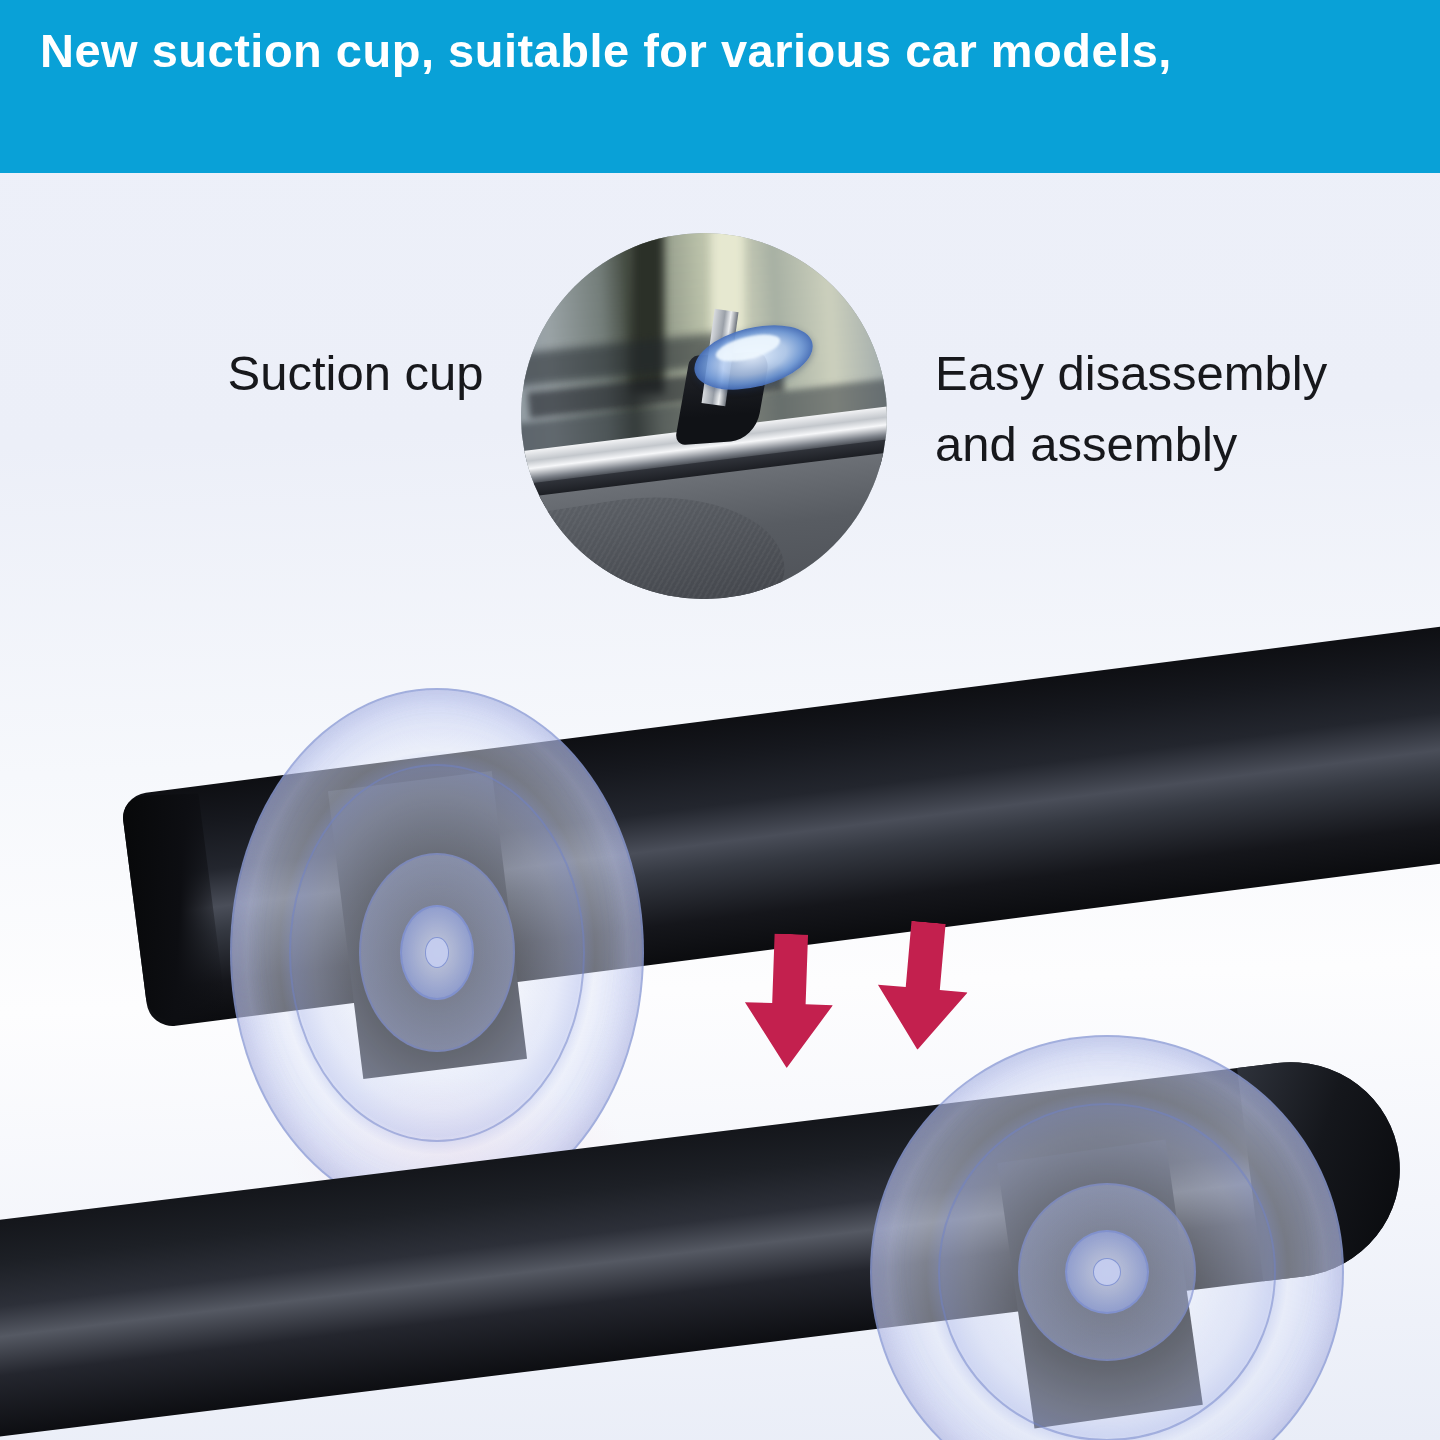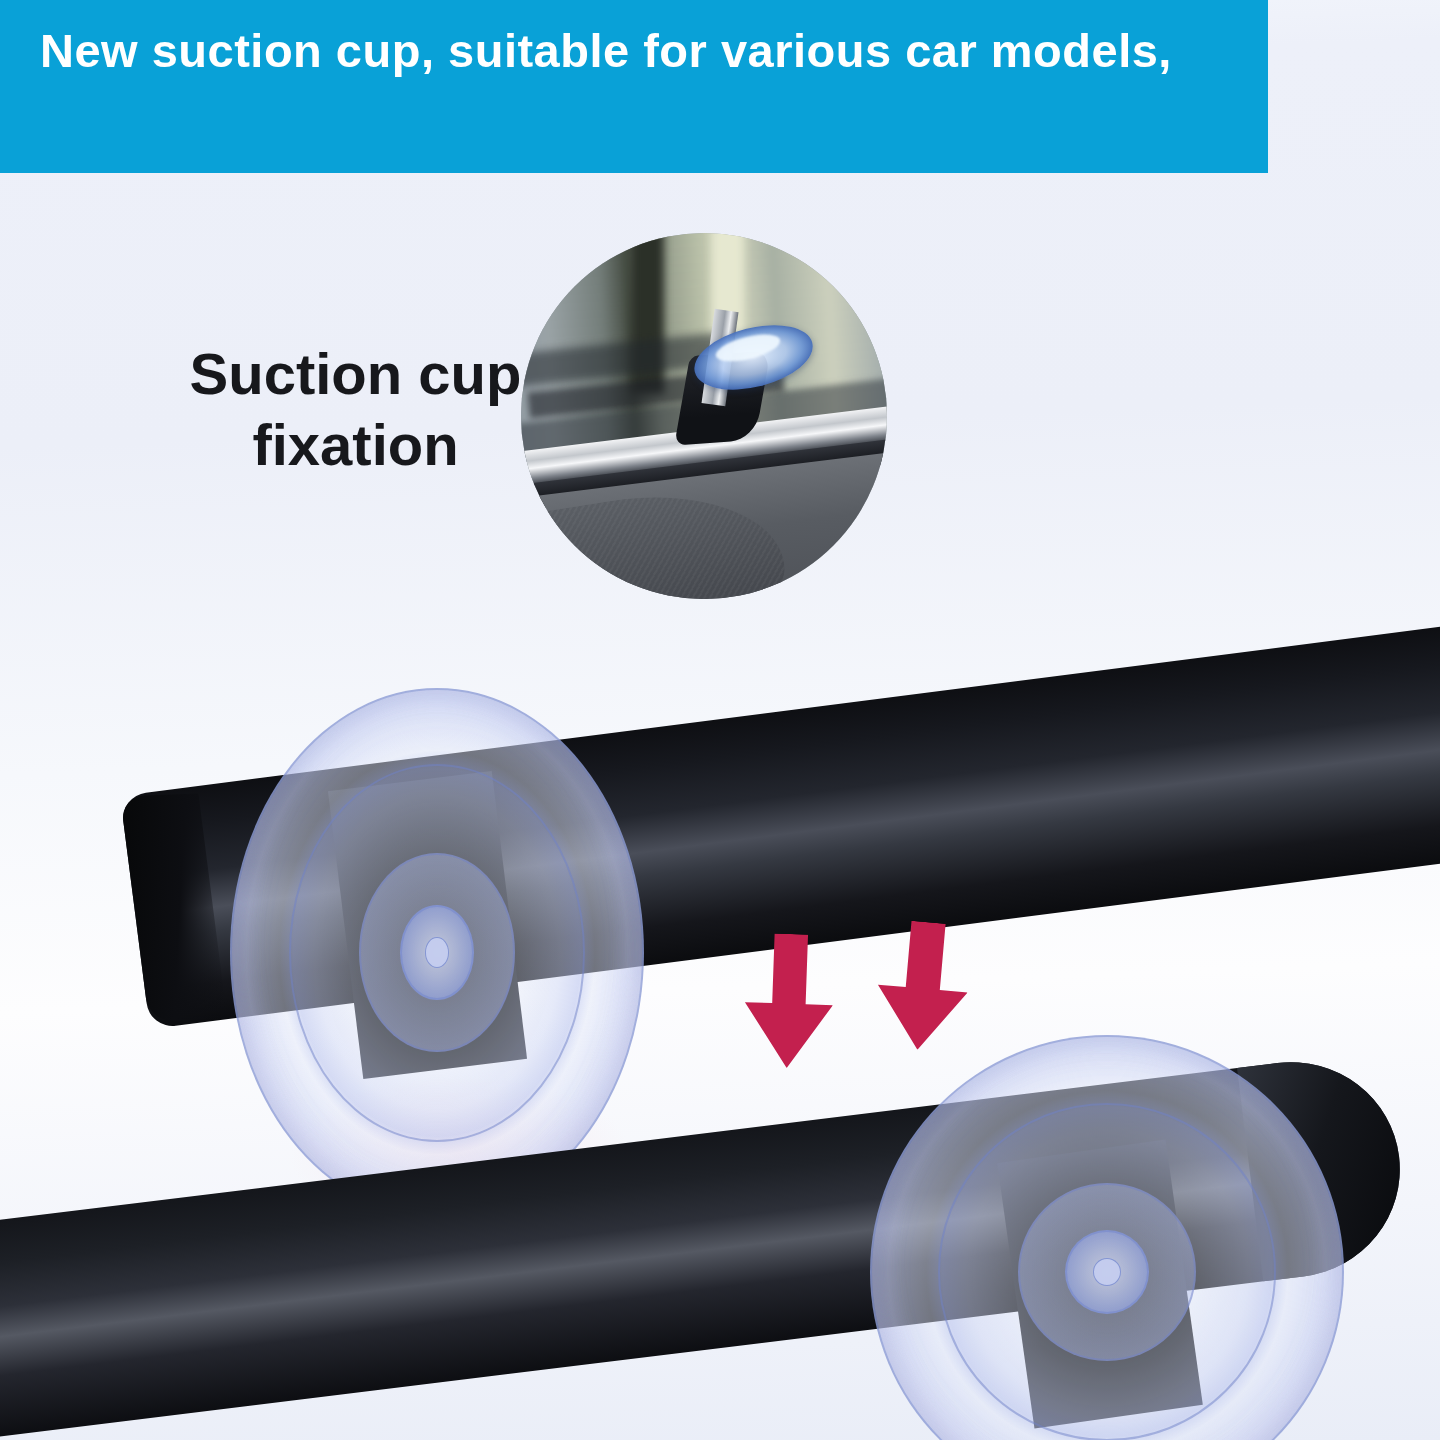--- a/index.html
+++ b/index.html
@@ -3,28 +3,28 @@
 <meta charset="utf-8">
 <style>
   html,body{margin:0;padding:0;background:#dfe3ee;}
   #stage{
     position:relative;width:1440px;height:1440px;overflow:hidden;
     font-family:"Liberation Sans","DejaVu Sans",sans-serif;
     background:linear-gradient(178deg,#f3f6fc 0%,#edf0f9 6%,#ecEFF8 30%,#f6f8fc 52%,#fdfdfe 68%,#f3f5fb 84%,#e9edf7 100%);
   }
   
   .banner{
-    position:absolute;left:0;top:0;width:1268px;height:173px;
+    position:absolute;left:0;top:0;width:1440px;height:173px;
     background:#09a1d7;color:#fff;
     padding:14px 0 0 40px;box-sizing:border-box;
     font-size:47px;font-weight:700;line-height:73px;letter-spacing:.5px;
   }
   .banner div{white-space:nowrap;}
   
-  .caption{position:absolute;color:#17181c;font-size:58px;font-weight:700;line-height:71px;}
+  .caption{position:absolute;color:#17181c;font-size:49px;font-weight:400;line-height:71px;}
   .caption.left{left:168px;top:338px;width:375px;text-align:center;}
   .caption.right{left:935px;top:338px;width:430px;text-align:left;}
   
   .inset{
     position:absolute;left:521px;top:233px;width:366px;height:366px;border-radius:50%;
     overflow:hidden;background:linear-gradient(180deg,#a9b2b8 0%,#97a0a2 40%,#b9bec2 100%);
     box-shadow:inset 0 0 34px rgba(70,80,100,.28);
   }
   .inset *{position:absolute;}
   .ws-base{left:-10%;top:-8%;width:120%;height:70%;transform:rotate(-7deg);
@@ -112,23 +112,26 @@
     <div class="dash"></div>
     <div class="grille"></div>
     <div class="clampjaw"></div>
     <div class="strap"></div>
     <div class="mini-cup"></div>
     <div class="mini-cup-hi"></div>
   </div>
 
   <div class="caption left" style="color: rgb(23, 24, 28);">
     <div>Suction cup</div>
-    <div>fixation</div>
   </div>
 
+  <div class="caption right" style="color: rgb(23, 24, 28);">
+    <div>Easy disassembly</div>
+    <div>and assembly</div>
+  </div>
 
   <div class="glow-pink"></div>
 
   <div class="rod rod1">
     <div class="rod1cap"></div>
   </div>
   <div class="bracket bracket1"></div>
   <div class="cup cup1">
     <div class="ring1"></div>
     <div class="ring2"></div>

